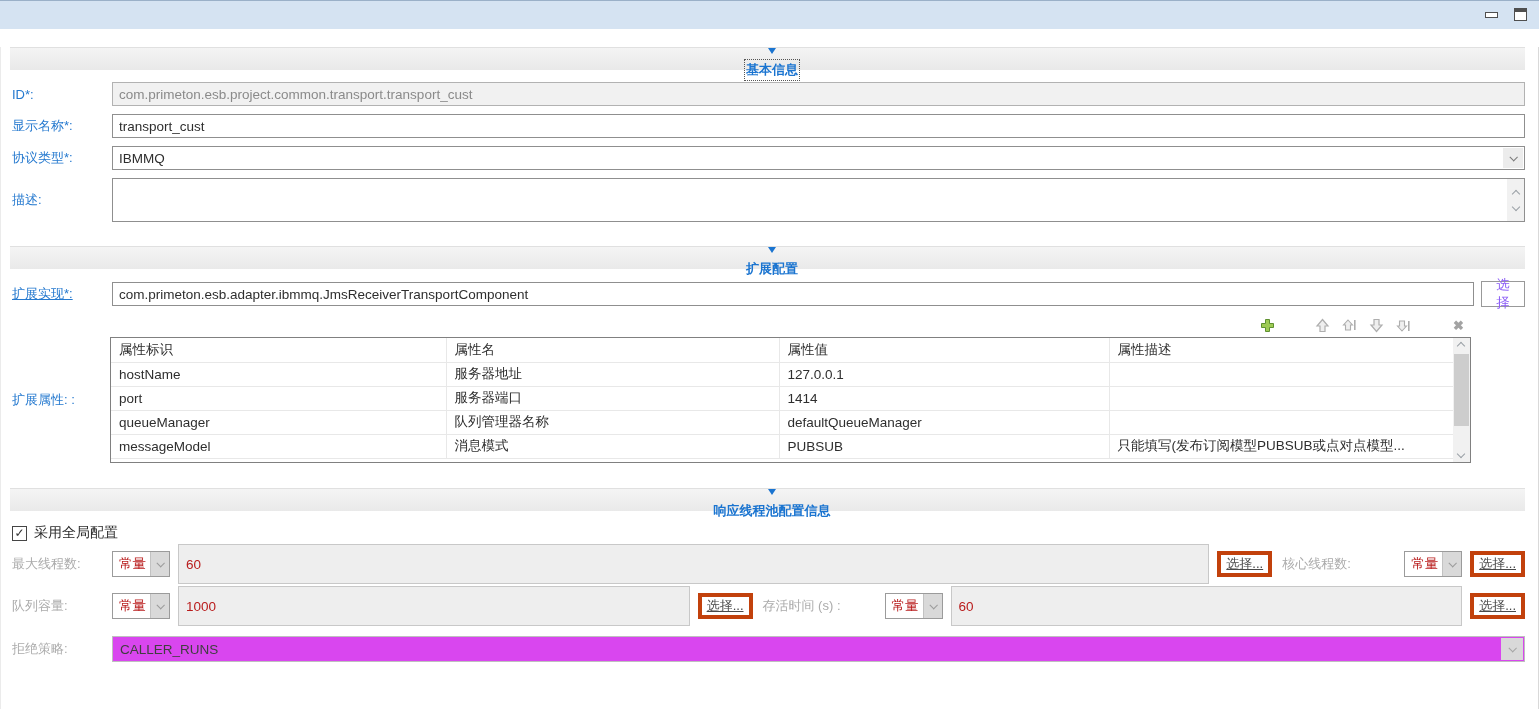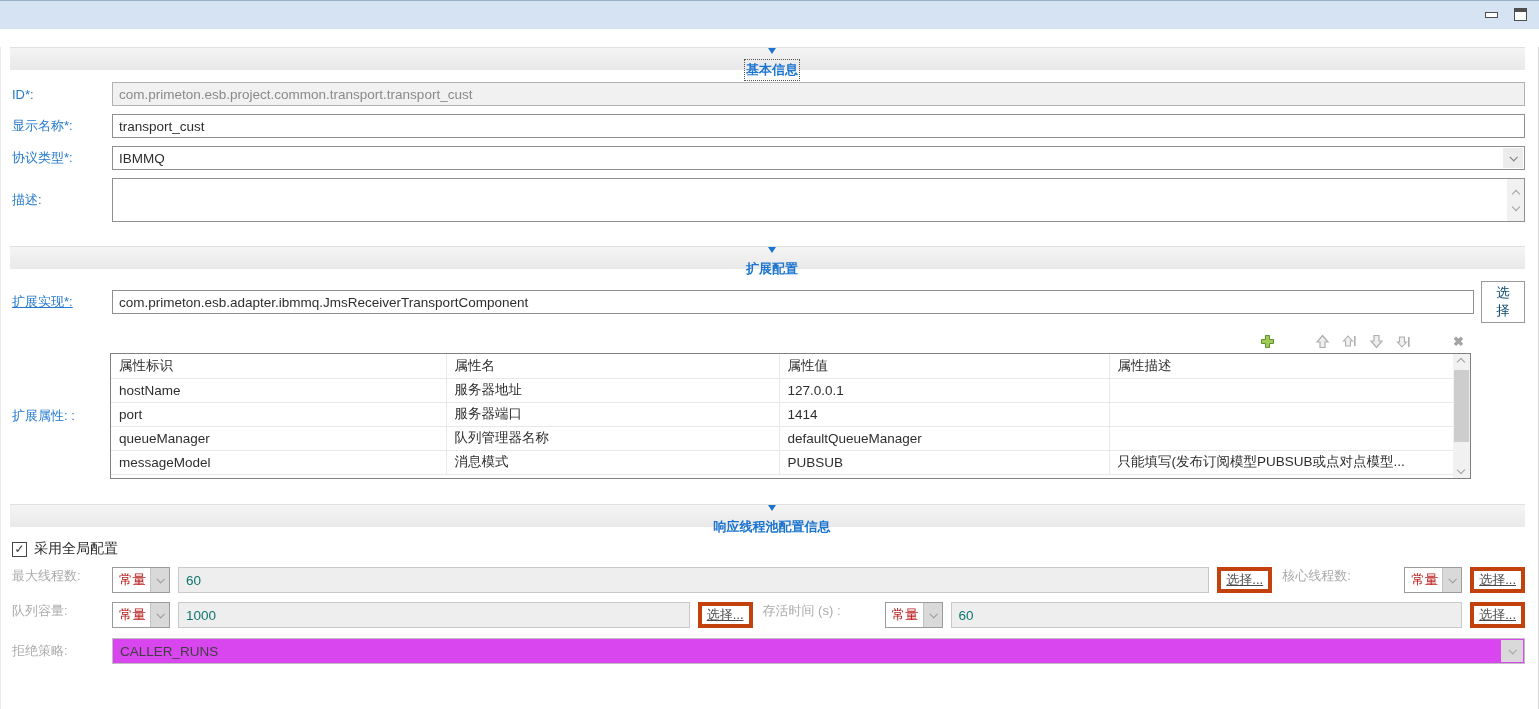--- a/index.html
+++ b/index.html
@@ -51,21 +51,21 @@
   .chev-down { width:6px; height:6px; border-right:1.6px solid #7a7a7a; border-bottom:1.6px solid #7a7a7a;
     transform:rotate(45deg) translateY(-1px); }
 
   
   .textarea { height:44px; border:1px solid #8f8f8f; background:#fff; width:100%; position:relative; }
   .vscroll-strip { position:absolute; right:0; top:0; bottom:0; width:17px; background:#f1f1f1;
     display:flex; flex-direction:column; align-items:center; justify-content:center; gap:7px; }
   .chev-up-s { width:6px; height:6px; border-left:1.6px solid #9aa0a6; border-top:1.6px solid #9aa0a6; transform:rotate(45deg); }
   .chev-dn-s { width:6px; height:6px; border-right:1.6px solid #9aa0a6; border-bottom:1.6px solid #9aa0a6; transform:rotate(45deg); }
 
-  .btn { height:42px; border:1px solid #999; background:#fff; font-size:13.5px; color:#0c4a6e;
+  .btn { height:26px; border:1px solid #999; background:#fff; font-size:13.5px; color:#8b5cf6;
     display:flex; align-items:center; justify-content:center; padding:0 8px; flex:0 0 auto; }
 
   
   .toolbar { display:flex; justify-content:flex-end; align-items:center; gap:10px;
     margin:9px 58px 3px 0; height:18px; }
   .tool { width:17px; height:16px; display:flex; align-items:center; justify-content:center; }
   .tool.spacer { width:18px; }
   .x-glyph { color:#a3a3a3; font-size:13px; font-weight:bold; }
 
   
@@ -82,29 +82,29 @@
   .tbl-scroll .up { position:absolute; top:5px; left:5px; }
   .tbl-scroll .dn { position:absolute; bottom:5px; left:5px; }
   .tbl-thumb { position:absolute; top:16px; left:1px; width:15px; height:58%; background:#cdcdcd; }
 
   
   .chk-row { display:flex; align-items:center; gap:7px; margin-top:13px; padding-left:2px; }
   .checkbox { width:15px; height:15px; border:1.4px solid #454545; background:#fff;
     display:flex; align-items:center; justify-content:center; font-size:12px; color:#333; line-height:1; }
   .chk-label { font-size:14px; color:#2b2b2b; }
 
-  .tp-row { display:flex; align-items:flex-start; margin-top:9px; padding-left:2px; }
+  .tp-row { display:flex; align-items:center; margin-top:2px; padding-left:2px; }
   .tp-label { width:100px; flex:0 0 100px; color:#ababab; font-size:13px; }
   .tp-label.mid { width:122px; flex:0 0 122px; margin-left:10px; }
   .combo { flex:0 0 58px; height:26px; border:1px solid #9b9b9b; display:flex; background:#fff; }
   .combo .ctxt { flex:1; display:flex; align-items:center; padding-left:6px; color:#b91c1c; font-size:13.5px; }
   .combo .carr { width:19px; background:#d9d9d9; border-left:1px solid #c2c2c2;
     display:flex; align-items:center; justify-content:center; }
   .combo .carr .cv { width:6px; height:6px; border-right:1.5px solid #9b9b9b; border-bottom:1.5px solid #9b9b9b; transform:rotate(45deg) translateY(-1px); }
-  .dinput { flex:1; height:26px; border:1px solid #c8c8c8; background:#eeeeee; color:#0f766e;
+  .dinput { flex:1; height:40px; border:1px solid #c8c8c8; background:#eeeeee; color:#b91c1c;
     display:flex; align-items:center; padding:0 7px; font-size:13.5px; margin-left:8px; }
   .tp-btn { margin-left:8px; height:26px; border:4px solid #c2410c; background:#fff;
     color:#4a4a4a; font-size:13px; display:flex; align-items:center; padding:0 5px; flex:0 0 auto;text-decoration:underline; }
 
   .reject-row { display:flex; align-items:center; margin-top:10px; padding-left:2px; }
   .rej-select { flex:1; height:26px; border:1px solid #bfbfbf; background:#d946ef; position:relative;
     display:flex; align-items:center; padding:0 30px 0 7px; color:#3f3f3f; font-size:13.5px; }
   .rej-select .sel-arrow { width:22px; background:#d9d9d9; }
   .rej-select .chev-down { border-color:#a5a5a5; }
 </style>

